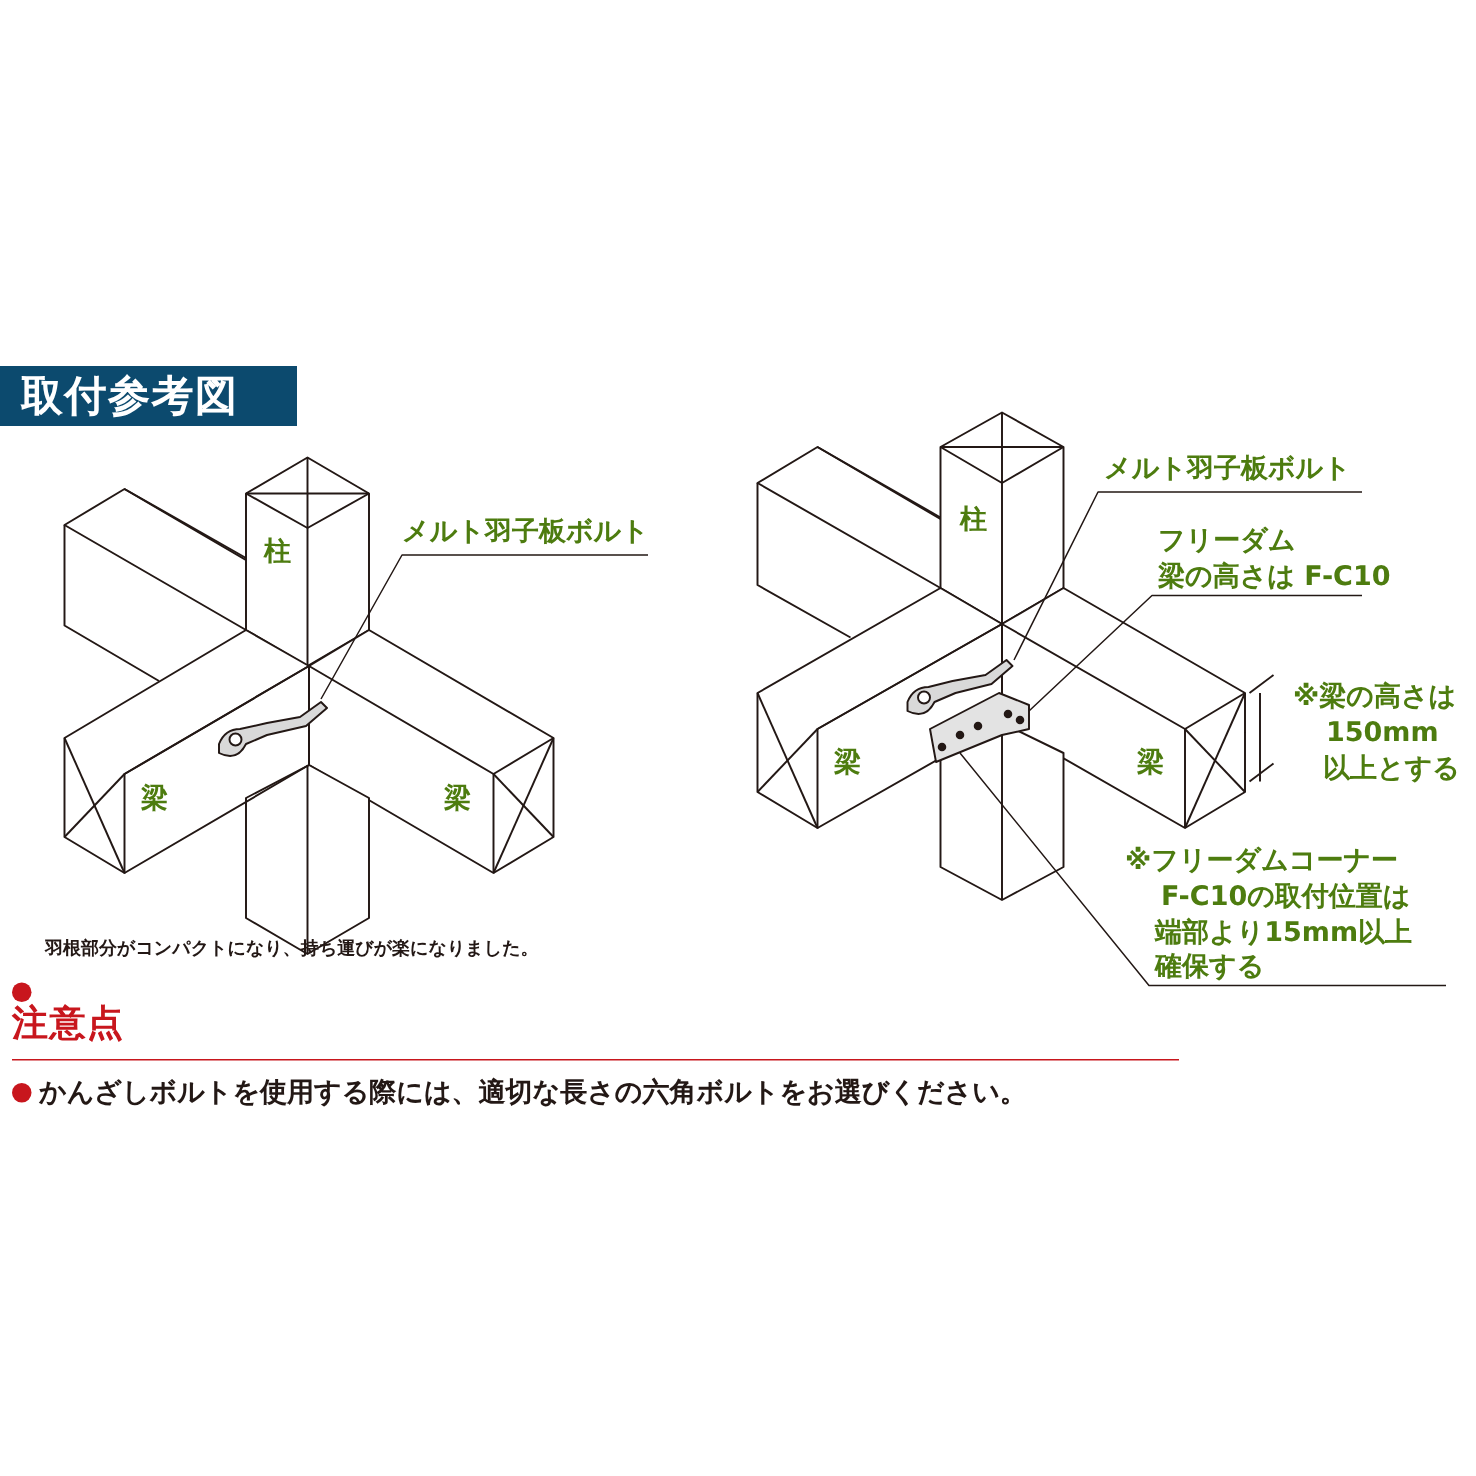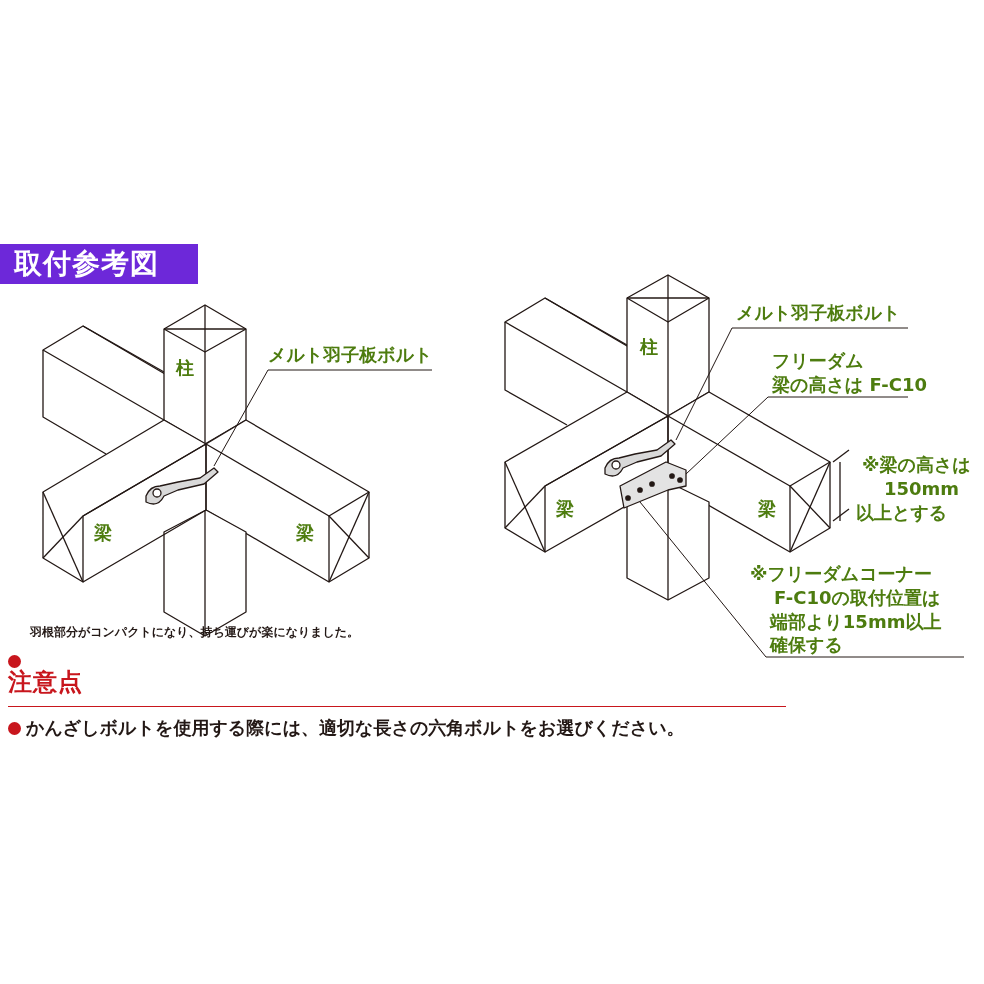--- a/index.html
+++ b/index.html
@@ -1,19 +1,19 @@
 <!DOCTYPE html>
 <html><head>
 <meta charset="utf-8">
 <style>
   html, body { margin:0; padding:0; background:#ffffff; }
   body { width:984px; height:984px; position:relative; overflow:hidden;
          font-family:"DejaVu Sans", sans-serif; color:#231815; }
   .title-box { position:absolute; left:0; top:244px; width:198px; height:40px;
-               background:#6d28d9; color:#ffffff; font-weight:bold; font-size:28px;
+               background:#0c4a6e; color:#ffffff; font-weight:bold; font-size:28px;
                line-height:40px; padding-left:14px; box-sizing:border-box; letter-spacing:1px; }
   svg.diagram { position:absolute; left:0; top:0; }
   .lbl { position:absolute; font-weight:bold; font-size:18px; line-height:22px; white-space:nowrap; color:#4d7c0f; }
   .note-line { position:absolute; left:30px; top:624px; font-size:12px; font-weight:bold; color:#231815; white-space:nowrap; }
   .dot { position:absolute; width:13px; height:13px; border-radius:50%; background:#c8161d; }
   .caution { position:absolute; left:8px; top:666px; font-size:24px; font-weight:bold; color:#c8161d; letter-spacing:1px; }
   .red-rule { position:absolute; left:8px; top:706px; width:778px; height:0; border-top:1.5px solid #c8161d; }
   .bullet-line { position:absolute; left:26px; top:716px; font-size:18px; font-weight:bold; color:#231815; white-space:nowrap; }
 </style>
 </head>
@@ -108,21 +108,21 @@
 
 <div class="lbl" style="left:640px;top:336px;">柱</div>
 <div class="lbl" style="left:556px;top:498px;">梁</div>
 <div class="lbl" style="left:758px;top:498px;">梁</div>
 <div class="lbl" style="left:736px;top:302px;">メルト羽子板ボルト</div>
 <div class="lbl" style="left:772px;top:350px;">フリーダム</div>
 <div class="lbl" style="left:772px;top:374px;">梁の高さは F-C10</div>
 
 <div class="lbl" style="left:862px;top:454px;">※梁の高さは</div>
 <div class="lbl" style="left:884px;top:478px;">150mm</div>
-<div class="lbl" style="left:856px;top:502px;">以上とする</div>
+<div class="lbl" style="left:882px;top:502px;">以上とする</div>
 
 <div class="lbl" style="left:750px;top:563px;">※フリーダムコーナー</div>
 <div class="lbl" style="left:774px;top:587px;">F-C10の取付位置は</div>
 <div class="lbl" style="left:770px;top:611px;">端部より15mm以上</div>
 <div class="lbl" style="left:770px;top:634px;">確保する</div>
 
 <div class="note-line">羽根部分がコンパクトになり、持ち運びが楽になりました。</div>
 
 <div class="dot" style="left:8px;top:655px;"></div>
 <div class="caution">注意点</div>

